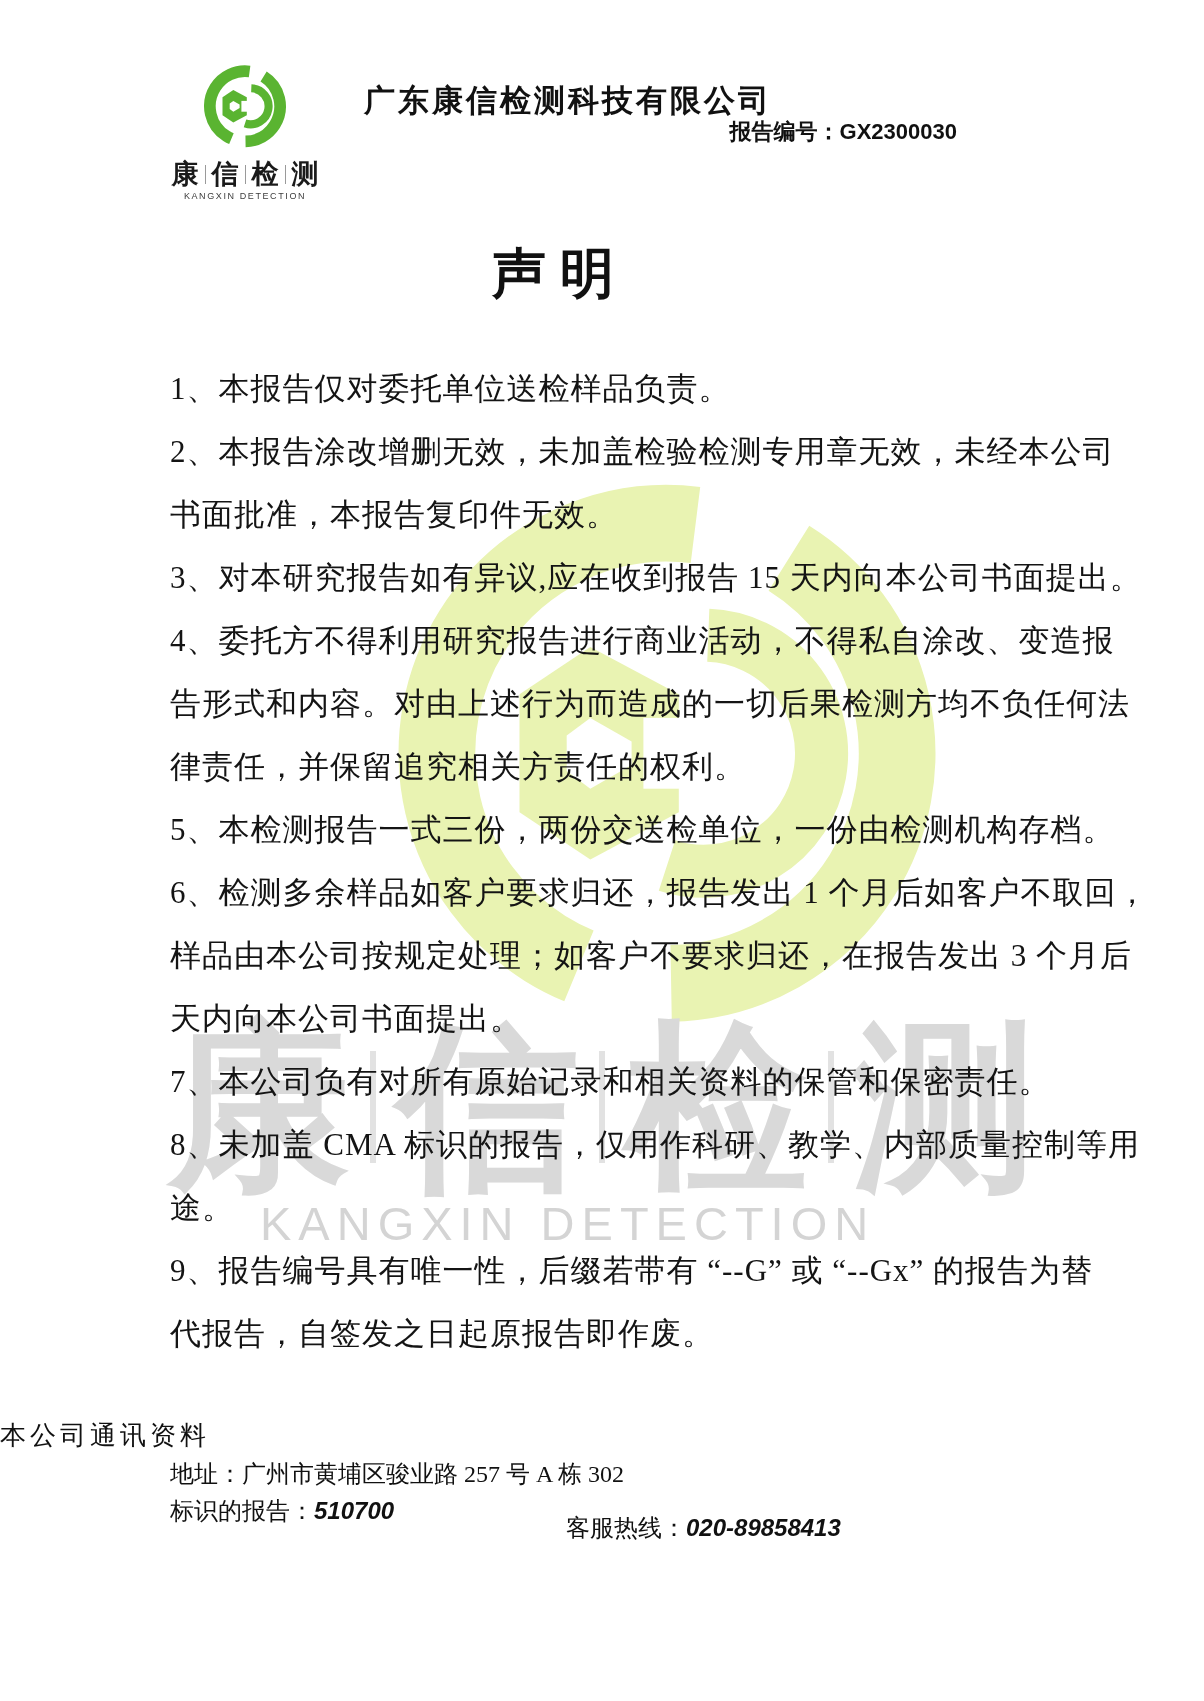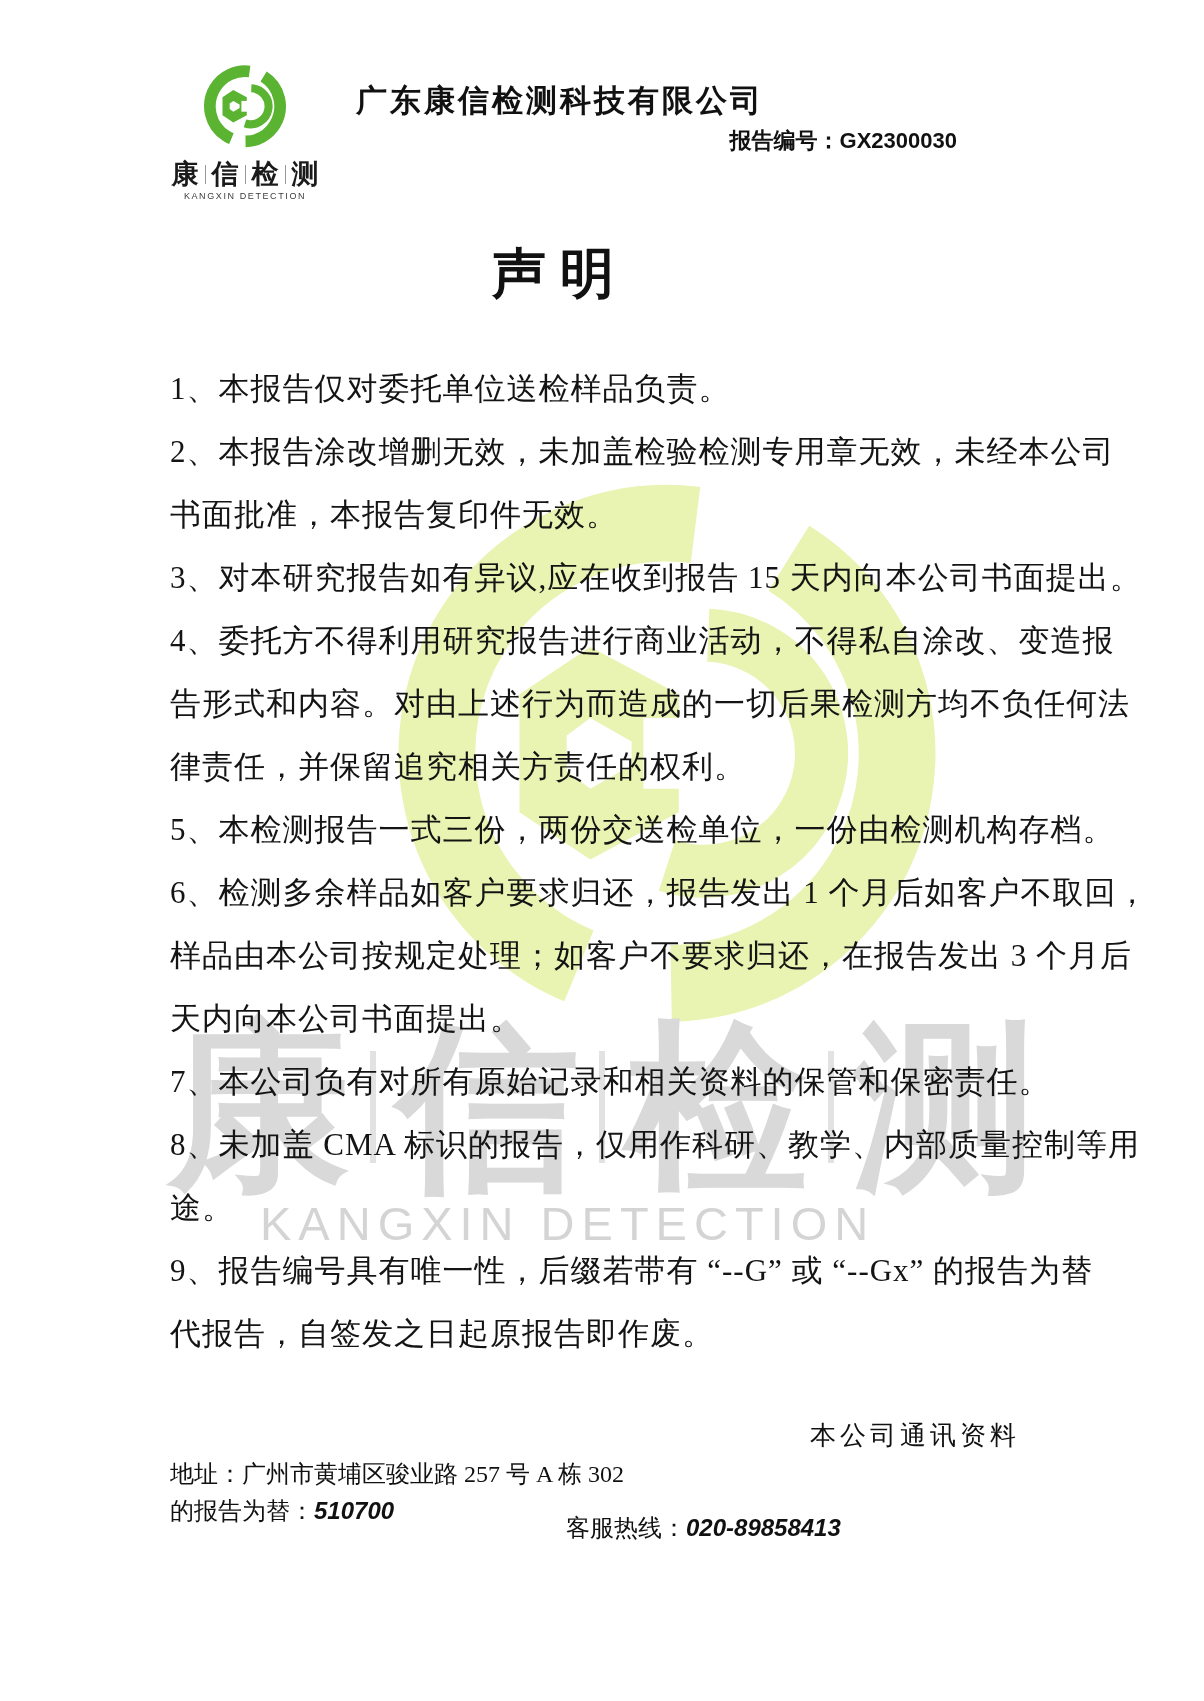--- a/index.html
+++ b/index.html
@@ -35,38 +35,38 @@
     font-family:"Liberation Sans","DejaVu Sans",sans-serif;
     font-weight:700;font-size:27px;line-height:1.05;color:#1a1a1a;margin-top:2px;
   }
   .logo-cn .sep{width:1px;height:19px;background:#9a9a9a;}
   .logo-en{
     font-family:"Liberation Sans","DejaVu Sans",sans-serif;
     font-size:9px;letter-spacing:1.6px;color:#3c3c3c;margin-top:3px;
   }
   .company-name{
     position:absolute;left:0;top:80px;width:1120px;text-align:center;
-    font-size:31px;font-weight:700;letter-spacing:3px;z-index:1;
+    font-size:31px;font-weight:700;letter-spacing:3px;z-index:1;padding-left:8px;
   }
-  .report-no{position:absolute;top:126px;right:247px;font-size:22px;font-weight:700;z-index:1;}
+  .report-no{position:absolute;top:117px;right:247px;font-size:22px;font-weight:700;z-index:1;}
   .report-no .val{font-family:"Liberation Sans","DejaVu Sans",sans-serif;}
   
   .doc-title{
     position:absolute;left:0;top:238px;width:1120px;text-align:center;
     font-size:54px;font-weight:700;letter-spacing:14px;z-index:1;
   }
   
   .decl{position:absolute;left:170px;top:357px;width:880px;z-index:1;}
   .decl-line{
     font-size:31px;line-height:63px;height:63px;white-space:nowrap;
     letter-spacing:1px;color:#141414;
   }
   
   .footer-title{
-    position:absolute;left:0;top:1418px;width:1020px;text-align:right;
+    position:absolute;left:0;top:1418px;width:1020px;text-align:left;
     font-size:26px;letter-spacing:4px;z-index:1;
   }
   .addr{position:absolute;left:170px;top:1458px;font-size:24px;z-index:1;}
   .postal{position:absolute;left:170px;top:1495px;font-size:24px;z-index:1;}
   .hotline{position:absolute;left:566px;top:1512px;font-size:24px;z-index:1;}
   .num{font-family:"Liberation Sans","DejaVu Sans",sans-serif;font-weight:700;font-style:italic;}
 </style>
 </head>
 <body>
 
@@ -140,20 +140,20 @@
       <div class="decl-line">代报告，自签发之日起原报告即作废。</div>
     </div>
 
   <div class="footer-title">本公司通讯资料</div>
 
   <div class="addr">
     <span>地址：</span><span>广州市黄埔区骏业路 257 号 A 栋 302</span>
   </div>
 
   <div class="postal">
-    <span>的报告为替：</span><span class="num">510700</span>
+    <span>标识的报告：</span><span class="num">510700</span>
   </div>
 
   <div class="hotline">
     <span>客服热线：</span><span class="num">020-89858413</span>
   </div>
 
 </div>
 
 </body></html>

